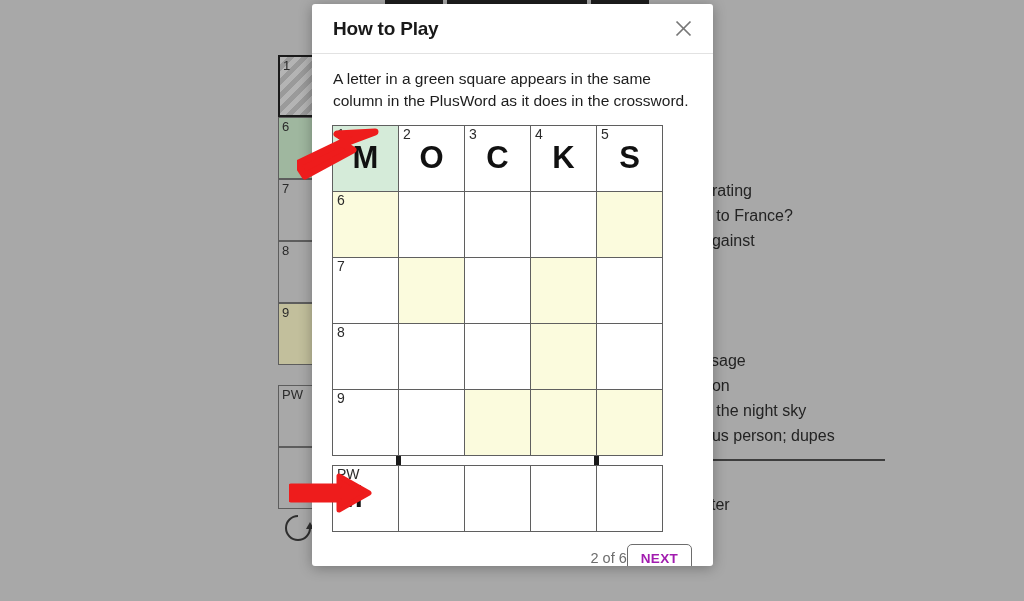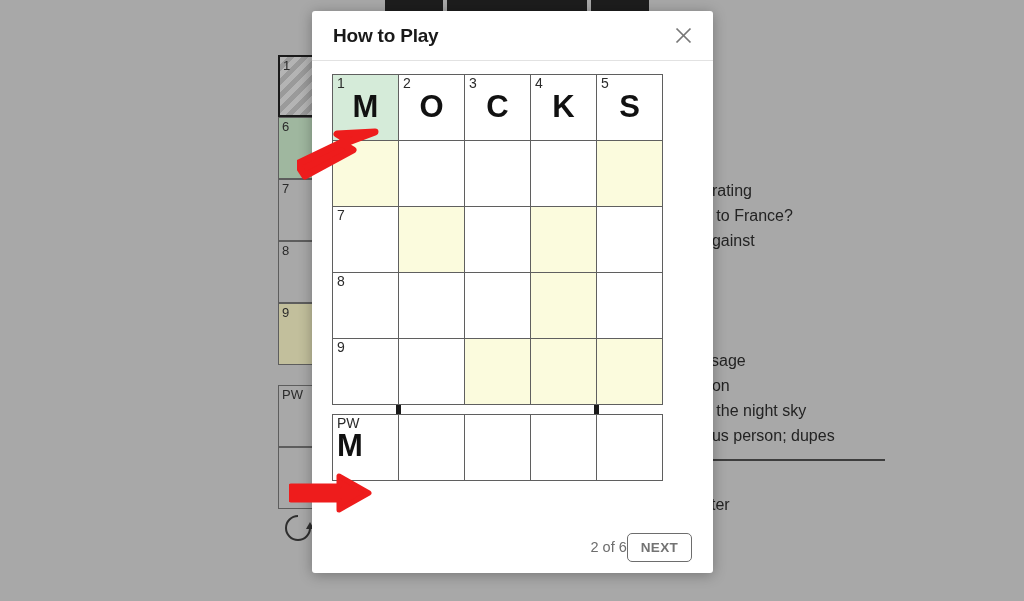--- a/index.html
+++ b/index.html
@@ -112,21 +112,21 @@
     top: 0px;
     width: 2px;
     height: 510px;
     background: #8f8f8f;
   }
 
   
   #modal {
     position: absolute;
     left: 312px;
-    top: 11px;
+    top: 4px;
     width: 401px;
     height: 562px;
     background: #ffffff;
     border-radius: 3px;
     box-shadow: 0 2px 14px rgba(0,0,0,0.30);
     display: flex;
     flex-direction: column;
     overflow: hidden;
   }
 
@@ -240,21 +240,21 @@
     box-sizing: border-box;
   }
   .page-count {
     font-size: 14.5px;
     color: #6d6d6d;
   }
   .next-btn {
     font-family: "Liberation Sans", sans-serif;
     font-size: 13.5px;
     font-weight: bold;
-    color: #737373;
+    color: #a21caf;
     background: #ffffff;
     border: 1px solid #6d6d6d;
     border-radius: 5px;
     padding: 6px 13px;
     cursor: pointer;
     letter-spacing: 0.3px;
   }
 
   
   .arrow {
@@ -317,20 +317,21 @@
     <div class="modal-title">How to Play</div>
     <button class="close-btn" aria-label="Close">
       <svg width="17" height="17" viewBox="0 0 17 17">
         <line x1="1.5" y1="1.5" x2="15.5" y2="15.5" stroke="#777777" stroke-width="1.7"></line>
         <line x1="15.5" y1="1.5" x2="1.5" y2="15.5" stroke="#777777" stroke-width="1.7"></line>
       </svg>
     </button>
   </div>
 
   <div class="modal-body">
+    <p class="modal-desc">A letter in a green square appears in the same column in the PlusWord as it does in the crossword.</p>
 
     <div class="demo-grid">
       <div id="demo-rows">
           <div class="demo-row">
             <div class="demo-cell green">
               <span class="cell-num">1</span>
               <span class="cell-letter">M</span>
             </div>
             <div class="demo-cell">
               <span class="cell-num">2</span>

